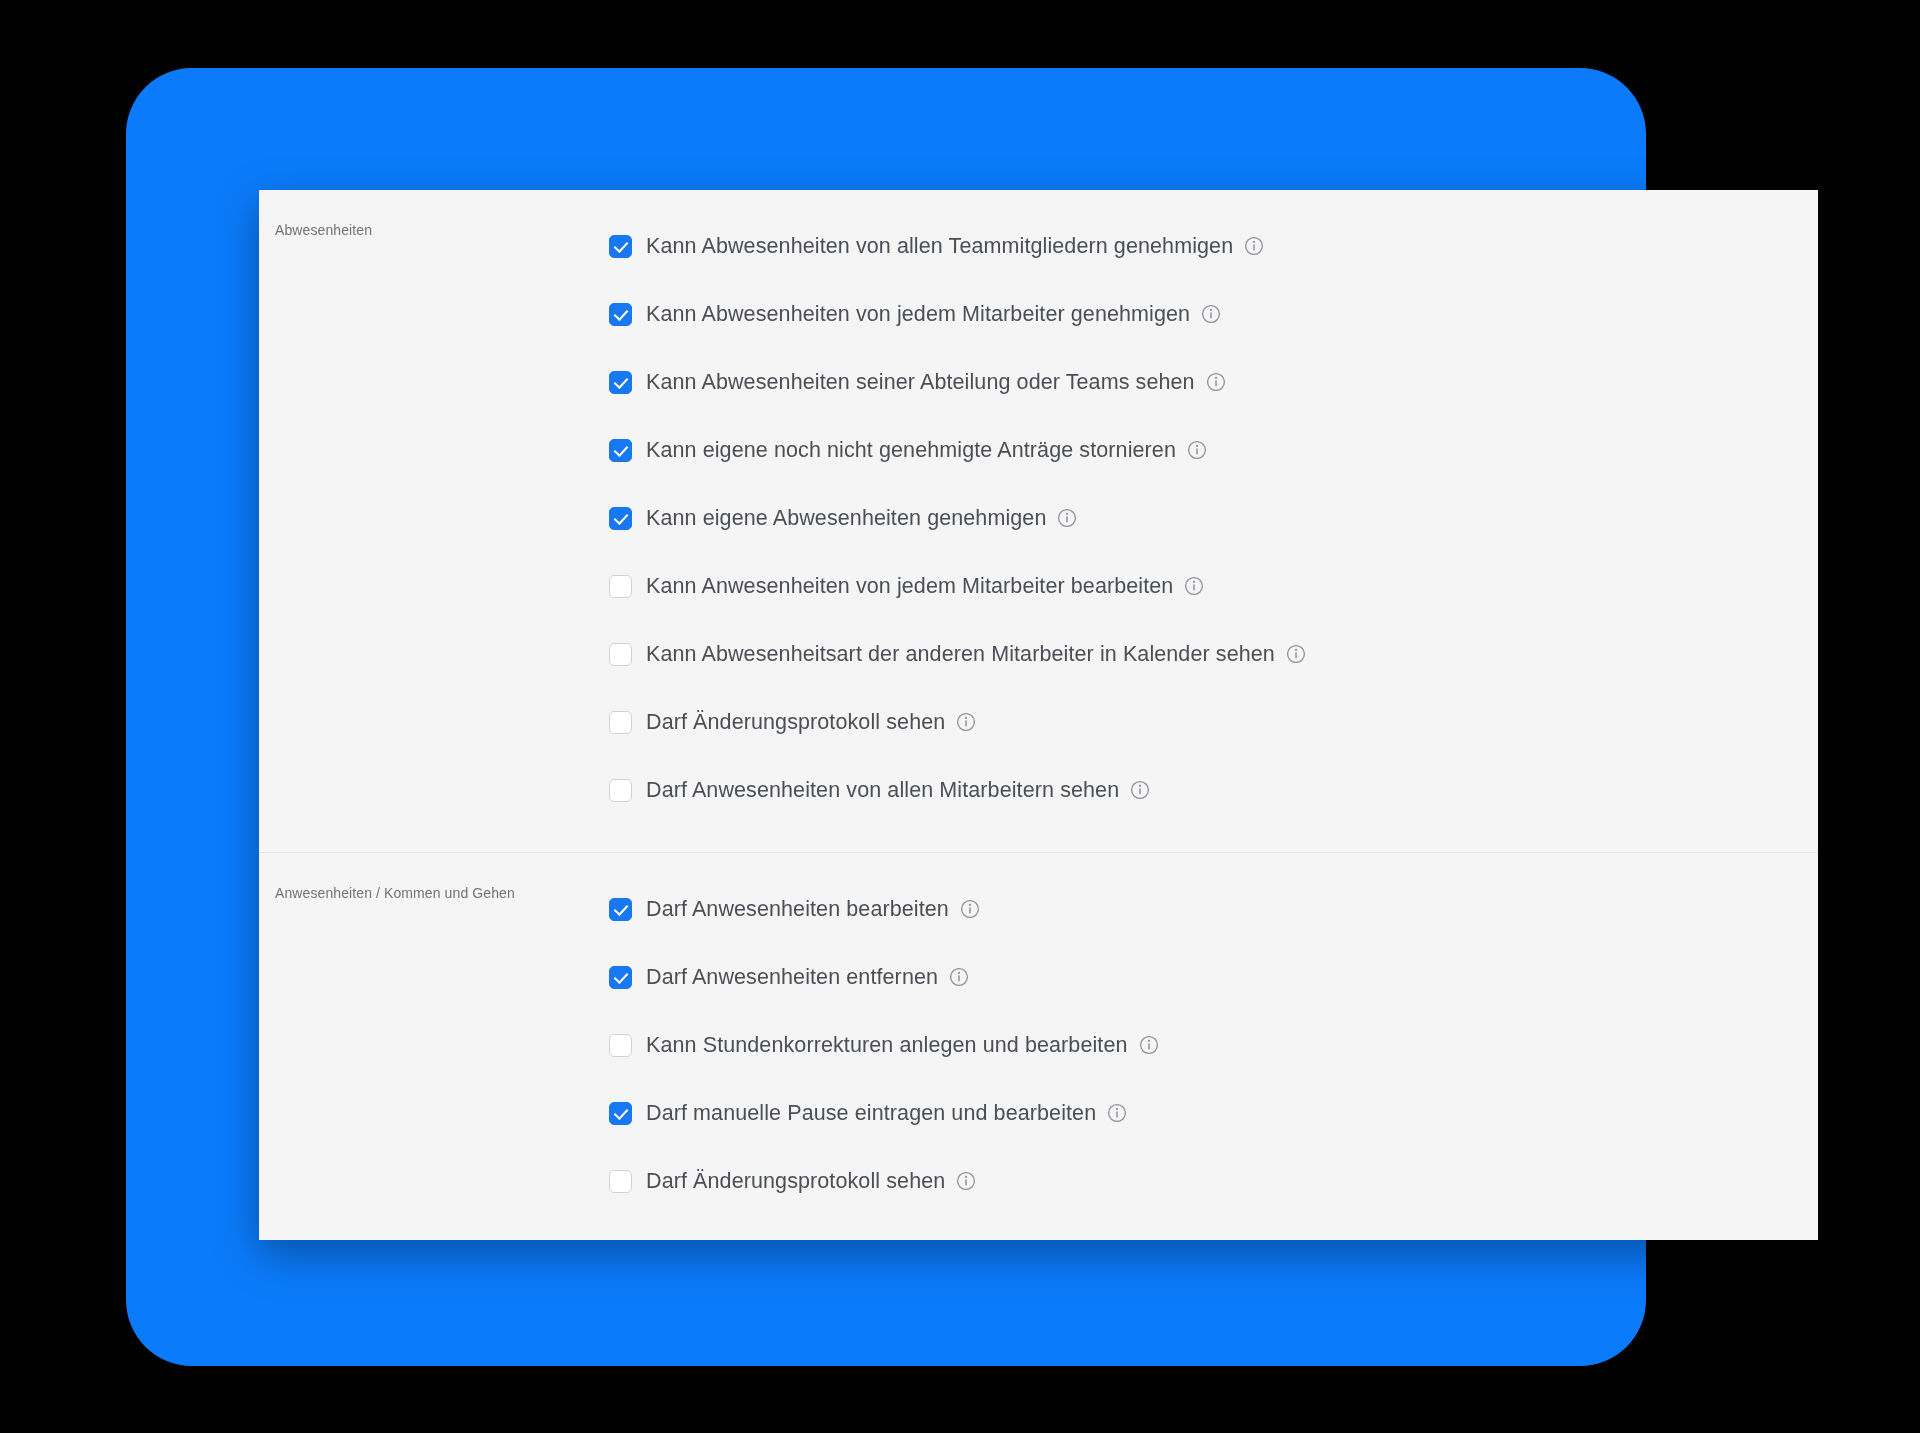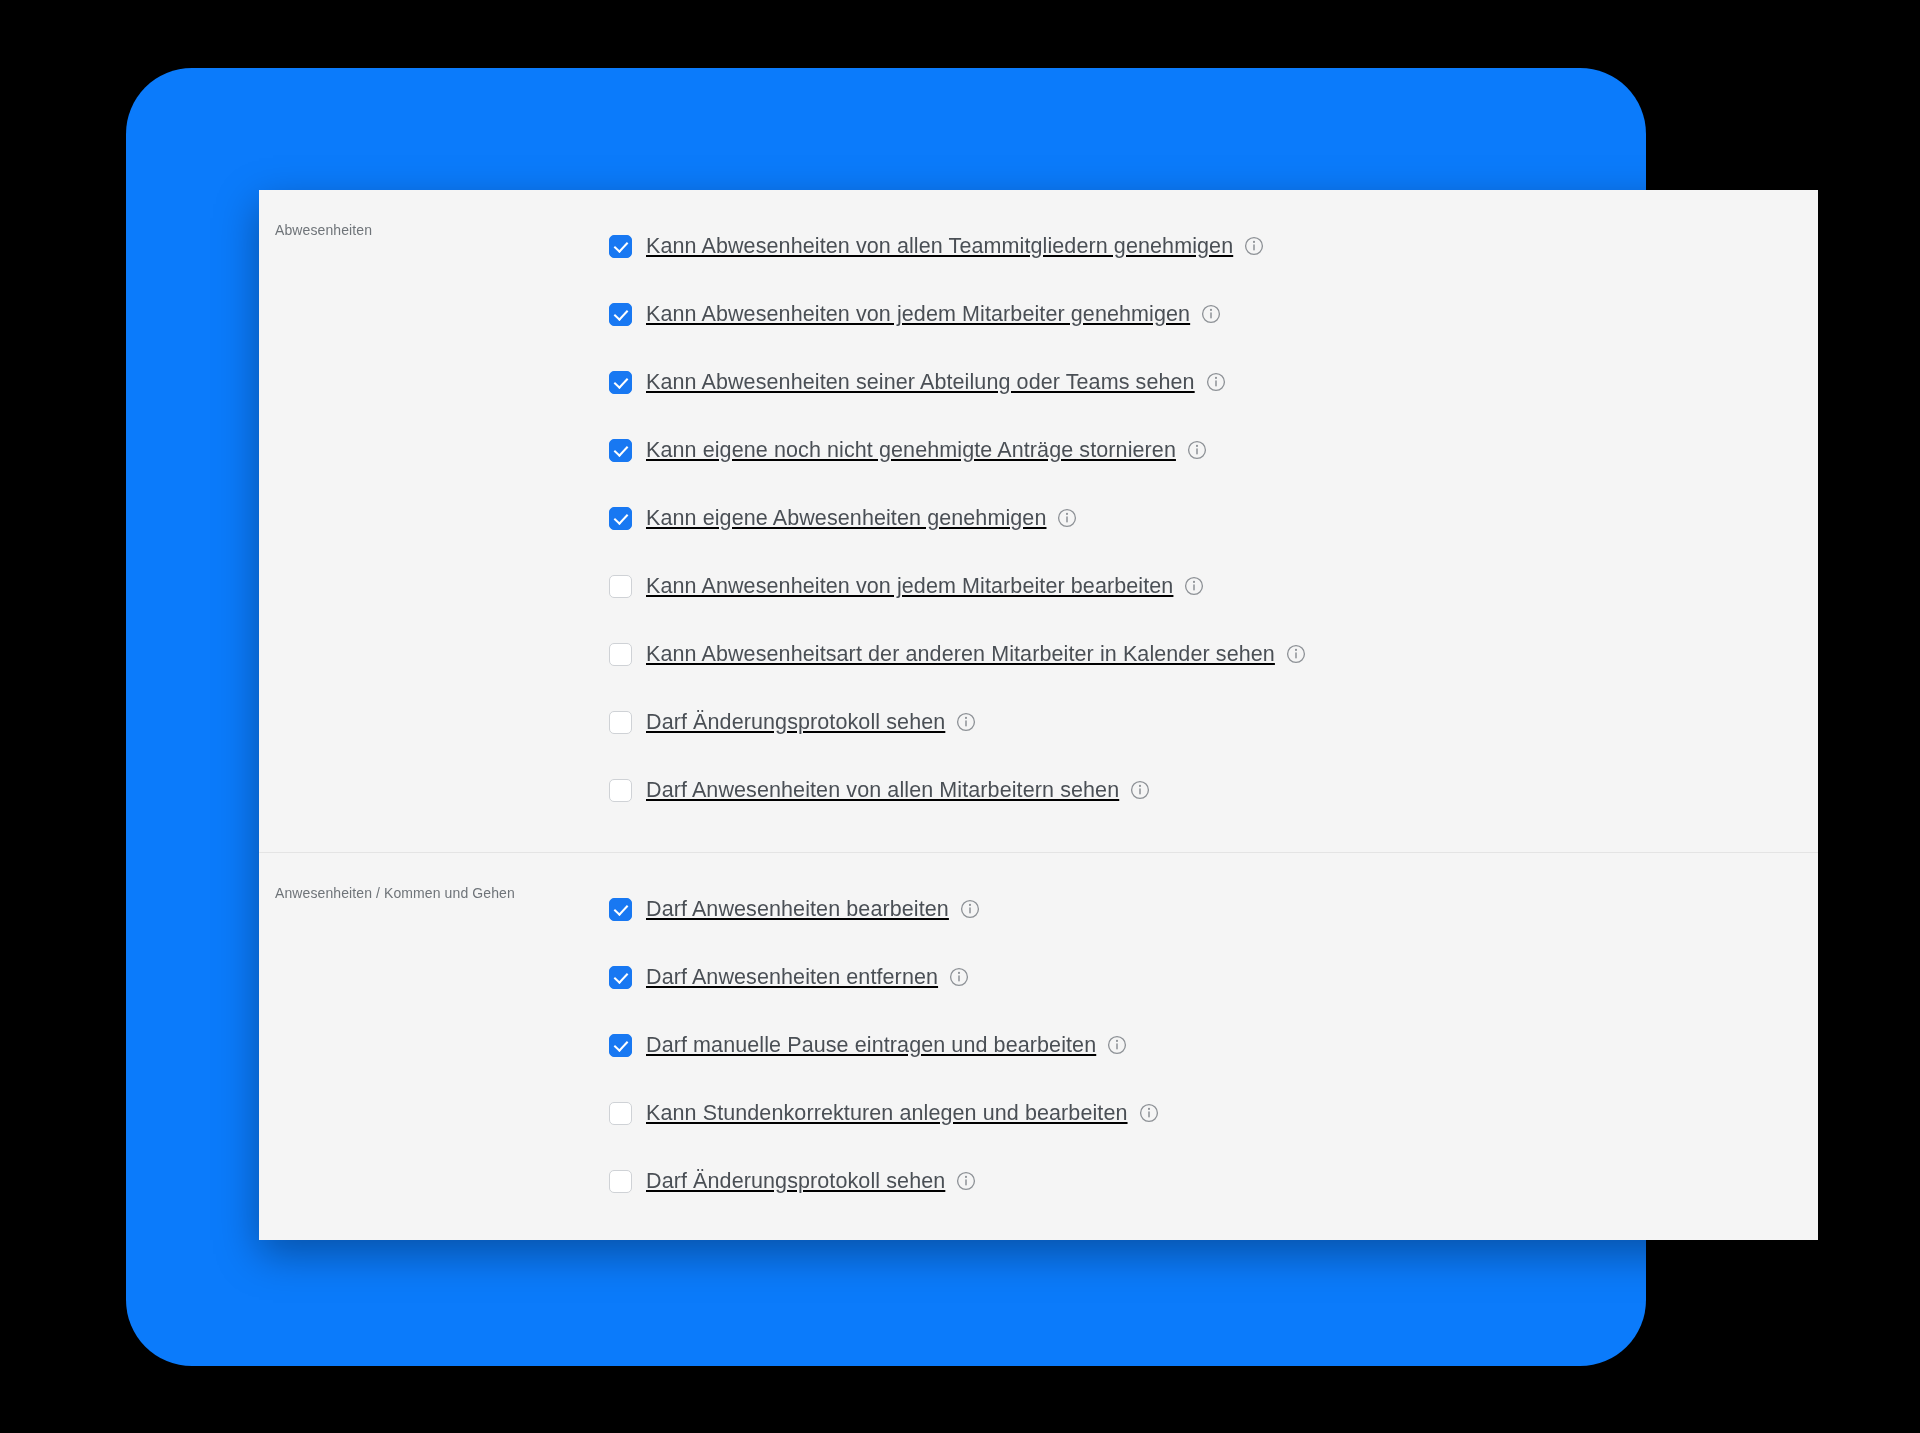--- a/index.html
+++ b/index.html
@@ -53,21 +53,20 @@
   }
   .section-label {
     font-size: 14px;
     color: #6f7479;
     letter-spacing: 0.1px;
     white-space: nowrap;
   }
   .section-items-col {
     flex: 1 1 auto;
     padding: 22px 0 28px 0;
-    text-decoration: underline;
   }
 
   .perm-row {
     display: flex;
     align-items: center;
     height: 68px;
   }
 
   
   .cbox {
@@ -251,33 +250,33 @@
             <span class="perm-label">Darf Anwesenheiten entfernen</span>
             <span class="info-icon">
               <svg width="20" height="20" viewBox="0 0 20 20" aria-hidden="true">
                 <circle cx="10" cy="10" r="8.4" fill="none" stroke="#8d9196" stroke-width="1.3"></circle>
                 <circle cx="10" cy="5.9" r="1.05" fill="#8d9196"></circle>
                 <rect x="9.25" y="8.2" width="1.5" height="6.2" rx="0.7" fill="#8d9196"></rect>
               </svg>
             </span>
           </div>
           <div class="perm-row">
+            <span class="cbox off" role="checkbox" aria-checked="false"></span>
+            <span class="perm-label">Kann Stundenkorrekturen anlegen und bearbeiten</span>
+            <span class="info-icon">
+              <svg width="20" height="20" viewBox="0 0 20 20" aria-hidden="true">
+                <circle cx="10" cy="10" r="8.4" fill="none" stroke="#8d9196" stroke-width="1.3"></circle>
+                <circle cx="10" cy="5.9" r="1.05" fill="#8d9196"></circle>
+                <rect x="9.25" y="8.2" width="1.5" height="6.2" rx="0.7" fill="#8d9196"></rect>
+              </svg>
+            </span>
+          </div>
+          <div class="perm-row">
             <span class="cbox on" role="checkbox" aria-checked="true"></span>
             <span class="perm-label">Darf manuelle Pause eintragen und bearbeiten</span>
-            <span class="info-icon">
-              <svg width="20" height="20" viewBox="0 0 20 20" aria-hidden="true">
-                <circle cx="10" cy="10" r="8.4" fill="none" stroke="#8d9196" stroke-width="1.3"></circle>
-                <circle cx="10" cy="5.9" r="1.05" fill="#8d9196"></circle>
-                <rect x="9.25" y="8.2" width="1.5" height="6.2" rx="0.7" fill="#8d9196"></rect>
-              </svg>
-            </span>
-          </div>
-          <div class="perm-row">
-            <span class="cbox off" role="checkbox" aria-checked="false"></span>
-            <span class="perm-label">Kann Stundenkorrekturen anlegen und bearbeiten</span>
             <span class="info-icon">
               <svg width="20" height="20" viewBox="0 0 20 20" aria-hidden="true">
                 <circle cx="10" cy="10" r="8.4" fill="none" stroke="#8d9196" stroke-width="1.3"></circle>
                 <circle cx="10" cy="5.9" r="1.05" fill="#8d9196"></circle>
                 <rect x="9.25" y="8.2" width="1.5" height="6.2" rx="0.7" fill="#8d9196"></rect>
               </svg>
             </span>
           </div>
           <div class="perm-row">
             <span class="cbox off" role="checkbox" aria-checked="false"></span>

